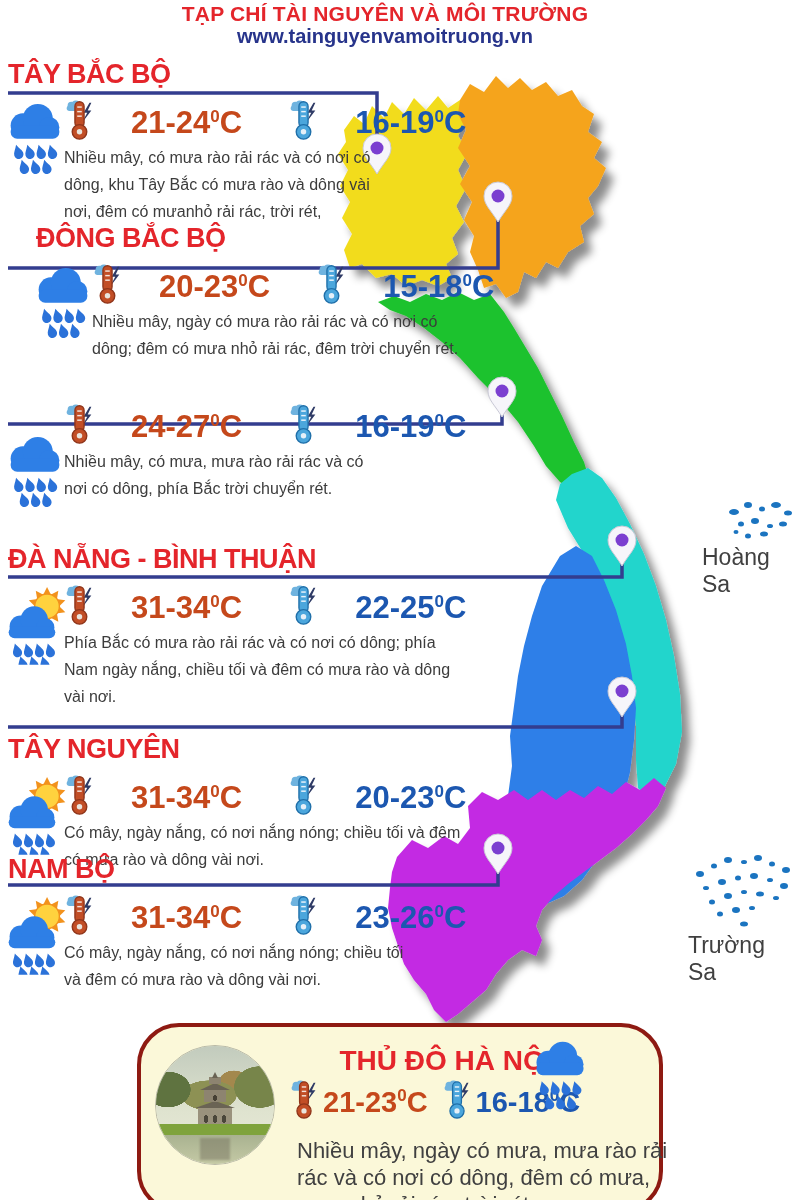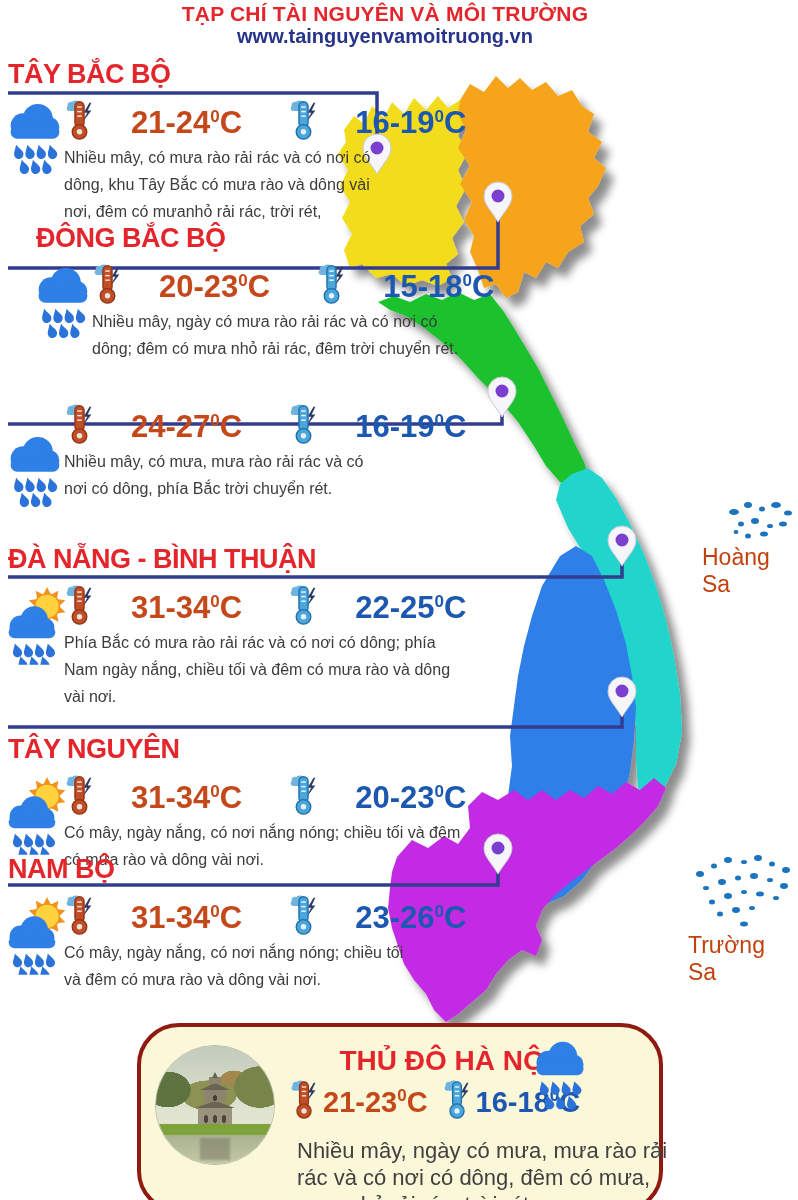--- a/index.html
+++ b/index.html
@@ -15,21 +15,21 @@
   .rtitle{margin:0;font-size:27px;font-weight:bold;color:#E4252B;line-height:29px;letter-spacing:-0.5px;}
   .wicon{position:absolute;left:-3px;top:41px;}
   .temps{display:flex;align-items:center;margin:9px 0 2px 56px;height:44px;gap:32px;}
   .th{flex:0 0 auto;margin-right:4px;}
   .thot,.tcold{font-size:31px;font-weight:bold;line-height:31px;}
   .thot{color:#C5481B;margin-right:14px;}
   .tcold{color:#1C57B0;}
   .thot sup,.tcold sup{font-size:17px;}
   .desc{margin:2px 0 0 56px;font-size:16px;line-height:27px;color:#3C3C3C;}
   
-  .isl-label{position:absolute;font-size:23px;color:#c2410c;z-index:2;}
+  .isl-label{position:absolute;font-size:23px;color:#404040;z-index:2;}
   
   .hanoi{position:absolute;left:137px;top:1023px;width:526px;height:190px;background:#FBF8D9;
          border:4px solid #8E1A12;border-radius:42px;z-index:2;box-sizing:border-box;}
   .hn-title{position:absolute;left:140px;top:18px;width:330px;text-align:center;margin:0;
             font-size:28px;font-weight:bold;color:#E4252B;}
   .hn-temps{position:absolute;left:148px;top:50px;display:flex;align-items:center;height:44px;}
   .hn-temps .thot,.hn-temps .tcold{font-size:29px;}
   .hn-desc{position:absolute;left:138px;top:92px;width:372px;margin:18px;
            font-size:22px;line-height:27px;color:#404040;}
   .hn-rain{position:absolute;left:390px;top:12px;}

